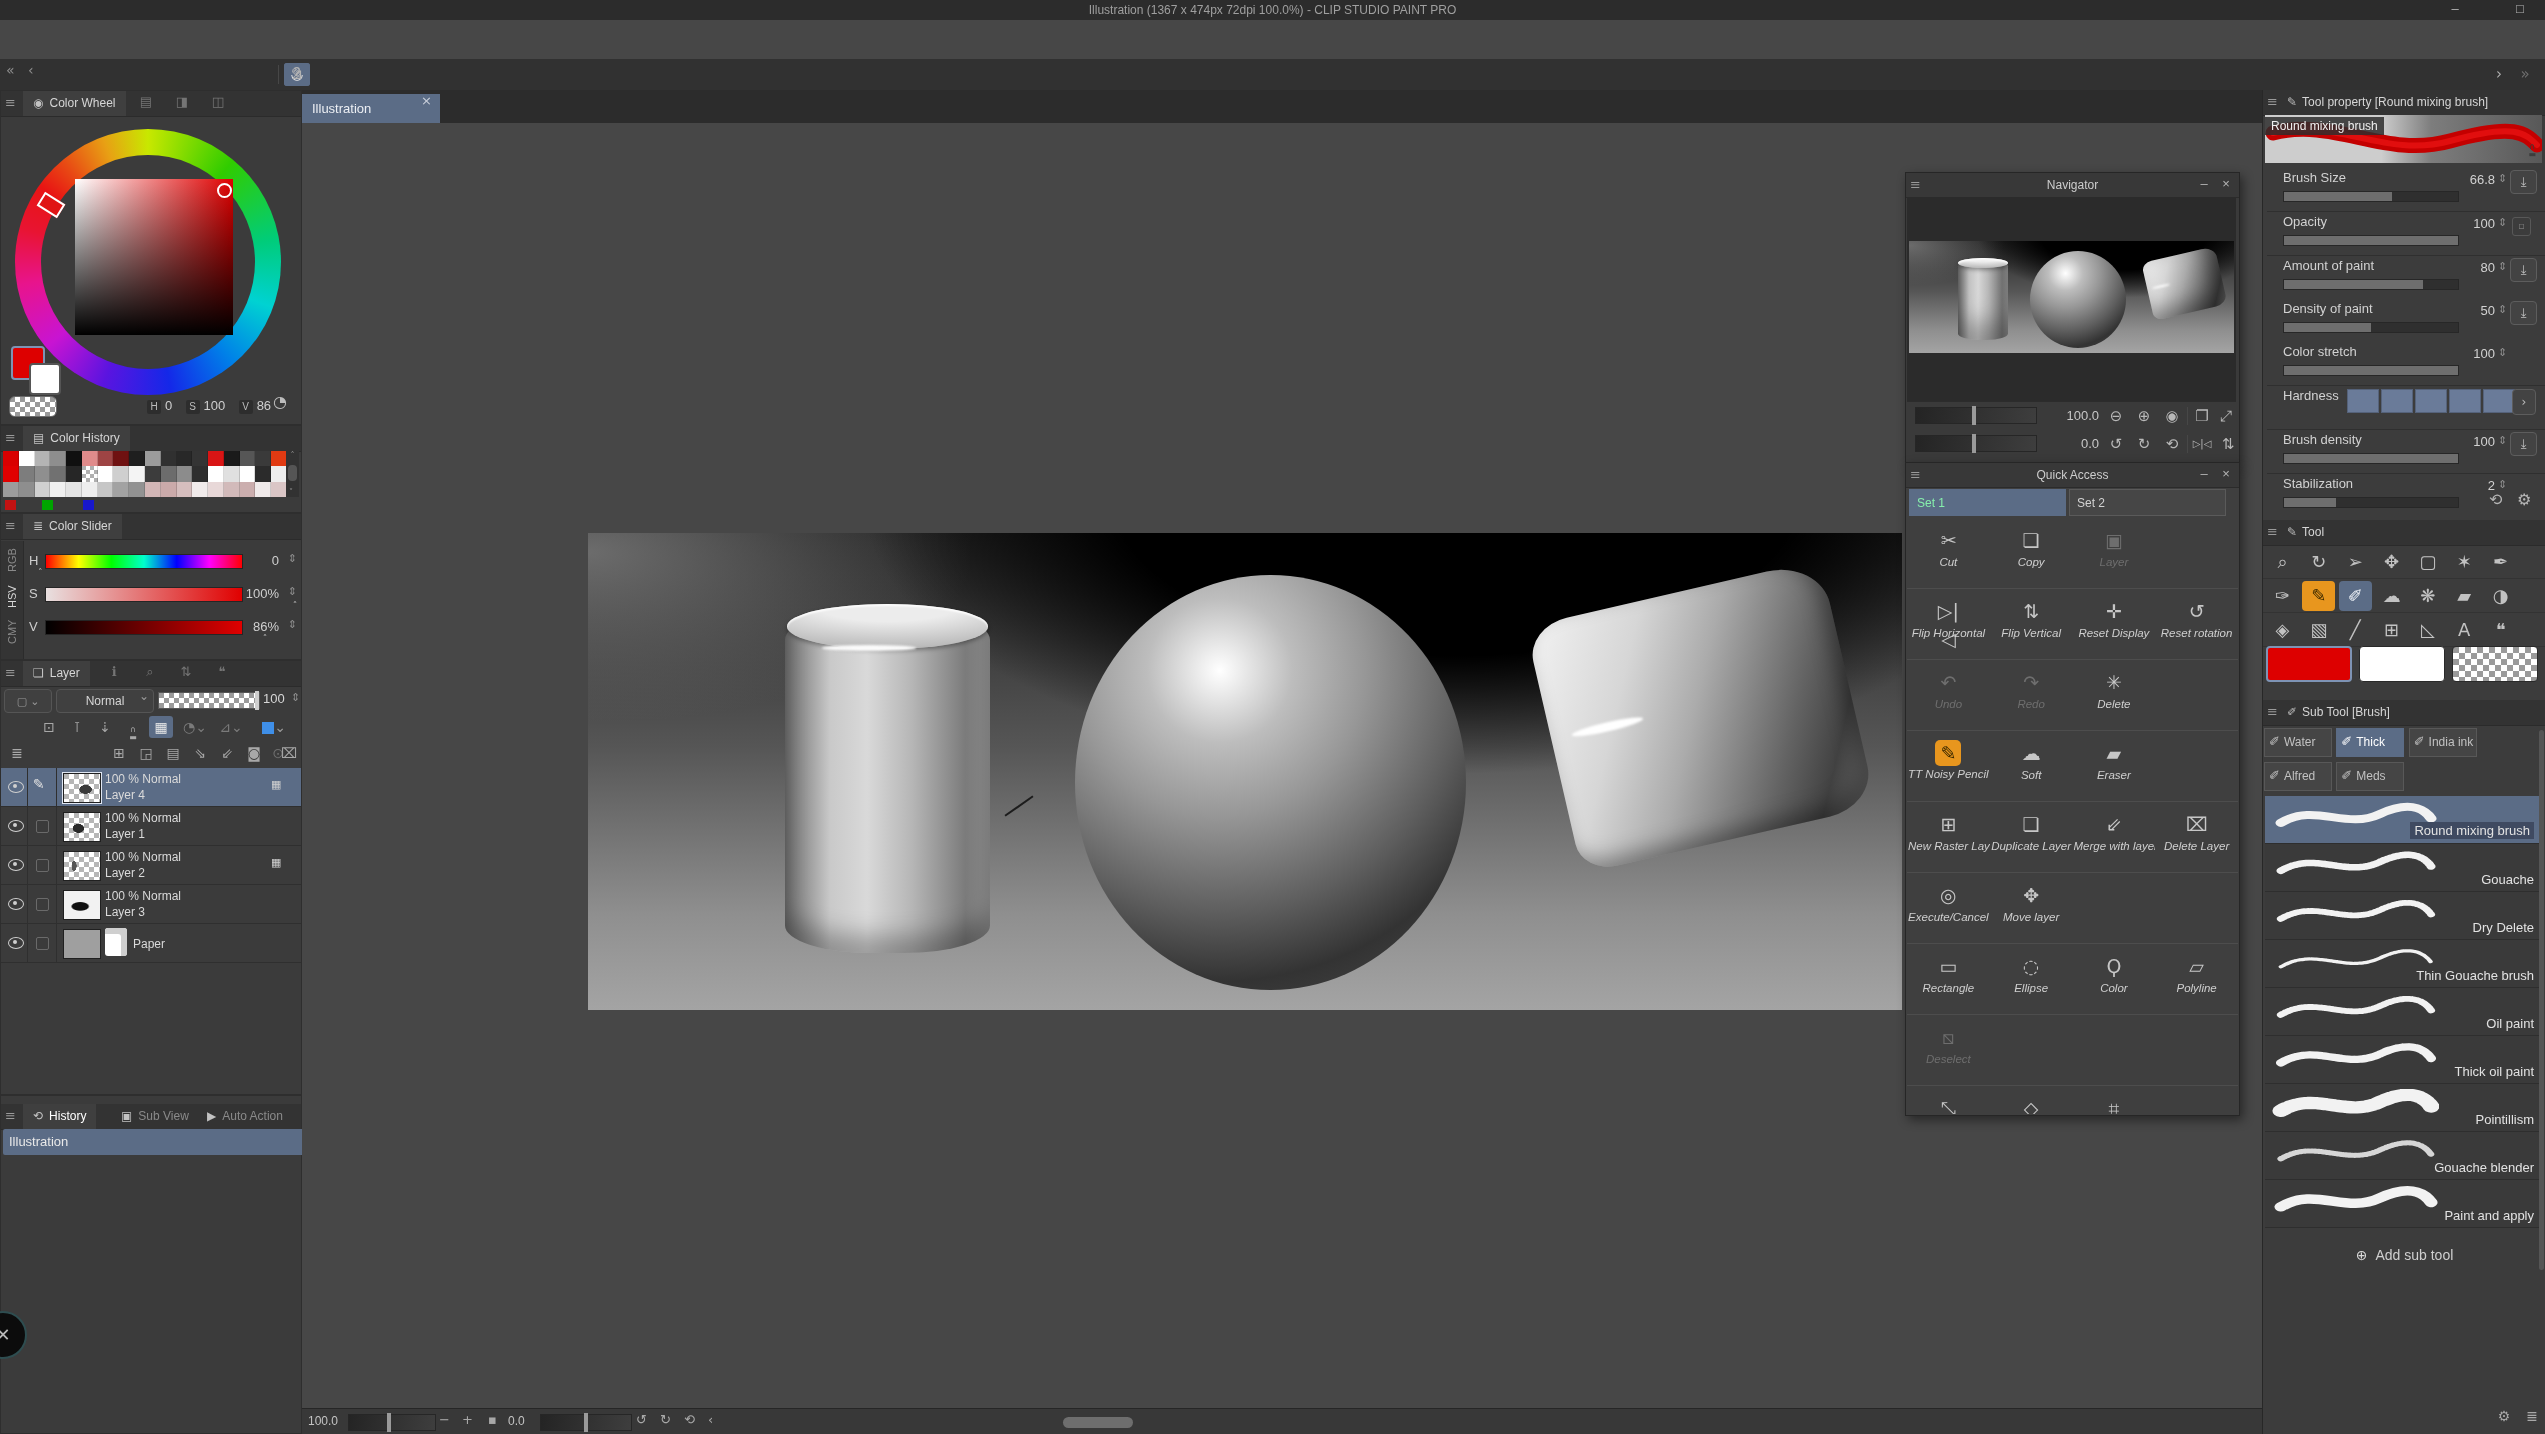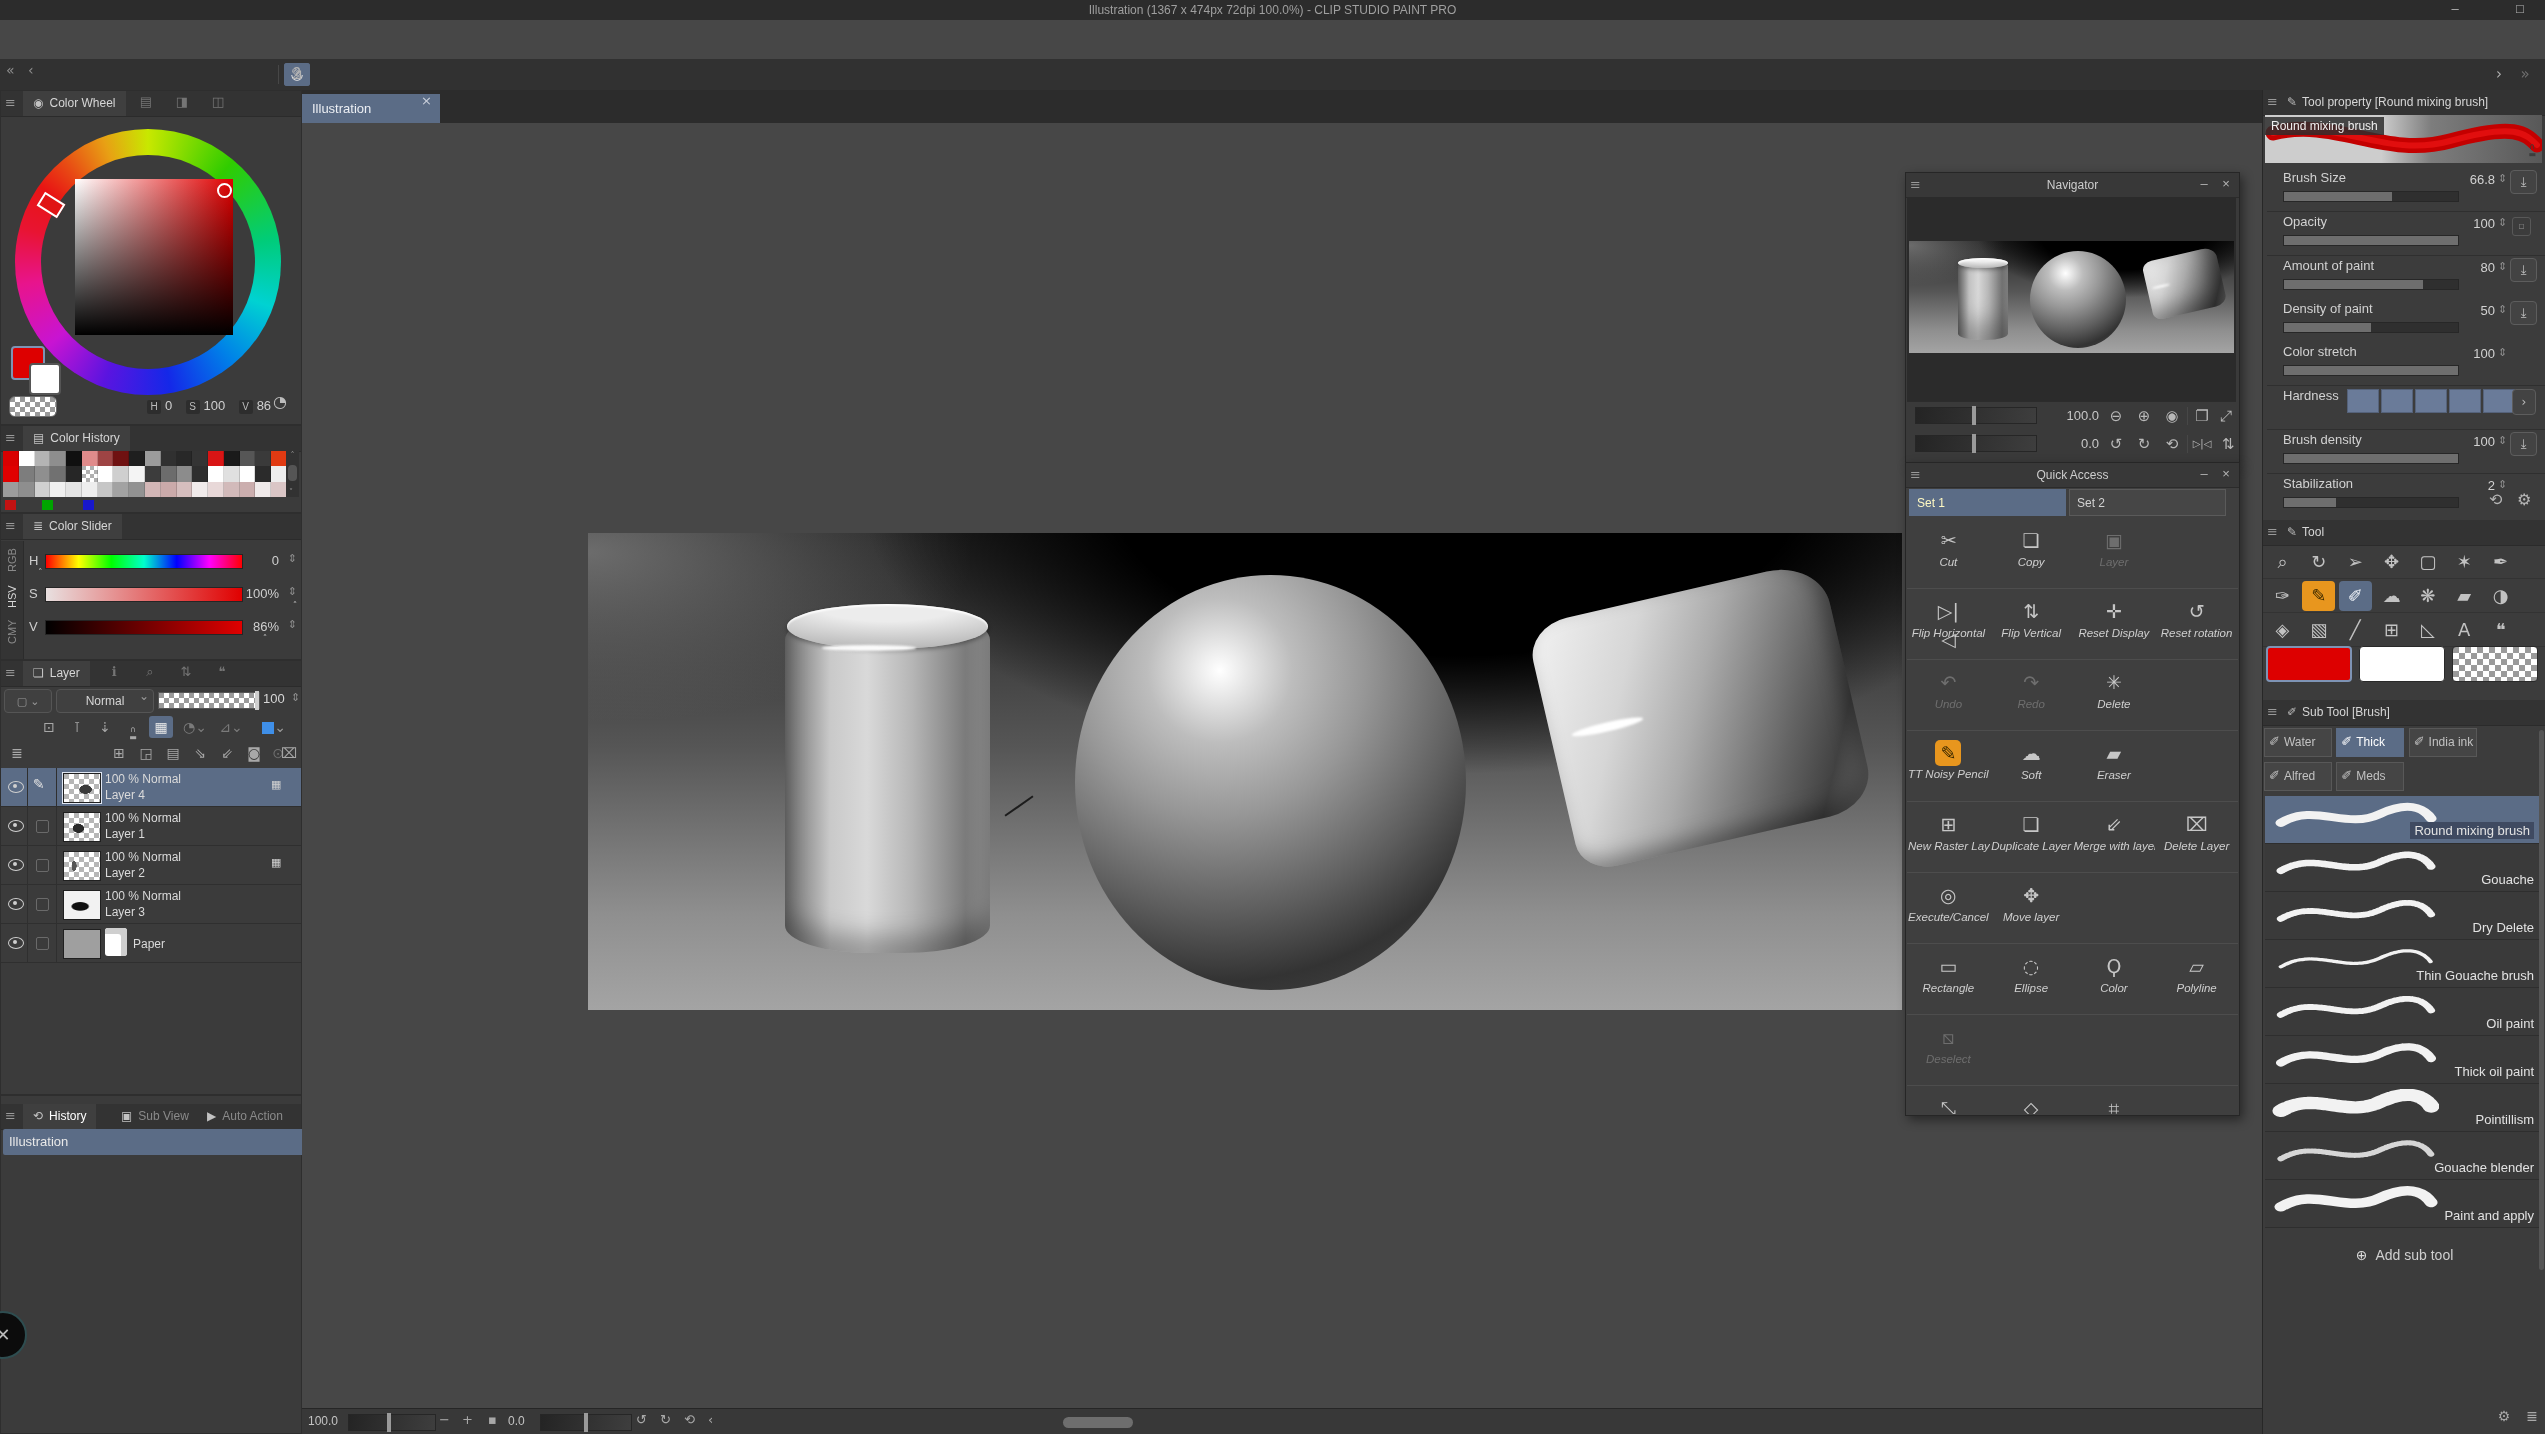--- a/index.html
+++ b/index.html
@@ -158,21 +158,21 @@
 
   #navigator{left:1905px;top:172px;width:333px;height:290px}
   #nav-thumb{position:absolute;left:1px;top:24px;width:329px;height:204px;background:#2b2b2b}
   #nav-ctrl{position:absolute;left:1px;top:228px;width:329px;height:59px;background:#3a3a3a;border-top:1px solid #2c2c2c}
   .nav-ico{position:absolute;width:22px;height:22px;color:#b8b8b8;font-size:15px;text-align:center;line-height:22px}
   .nav-txt{position:absolute;color:#c8c8c8;font-size:13px;text-align:right;width:44px}
 
   #qa{left:1905px;top:462px;width:333px;height:652px;background:#3f3f3f}
   .qatab{position:absolute;top:26px;width:157px;height:27px;border:1px solid #5a5a5a;background:#464646;color:#d2d2d2;
          font-size:12px;line-height:26px;padding-left:7px;box-sizing:border-box}
-  .qatab.sel{background:#5b6c86;color:#fef9c3;border-color:#5b6c86}
+  .qatab.sel{background:#5b6c86;color:#86efac;border-color:#5b6c86}
   #qa-body{position:absolute;left:1px;top:55px;width:331px;height:596px;overflow:hidden}
   .qa-group{position:relative;width:100%;height:70px;border-bottom:1px solid #4d4d4d;display:flex}
   .qa-btn{position:relative;width:82.75px;height:70px;text-align:center}
   .qa-btn .ic{display:block;margin:8px auto 2px;width:28px;height:28px;line-height:28px;font-size:19px;color:#c6c6c6}
   .qa-btn .lb{display:block;font-size:11.5px;color:#cfcfcf;white-space:nowrap;overflow:hidden;padding:0 1px}
   .qa-btn.dis .ic,.qa-btn.dis .lb{color:#6e6e6e}
   .qa-btn.accent .ic{background:#e8961e;color:#3c2a00;border-radius:5px;width:26px;height:26px;line-height:26px;margin-top:9px}
 
   
   #rdock{position:absolute;left:2262px;top:90px;width:283px;height:1344px;background:#3c3c3c;border-left:1px solid #272727}

